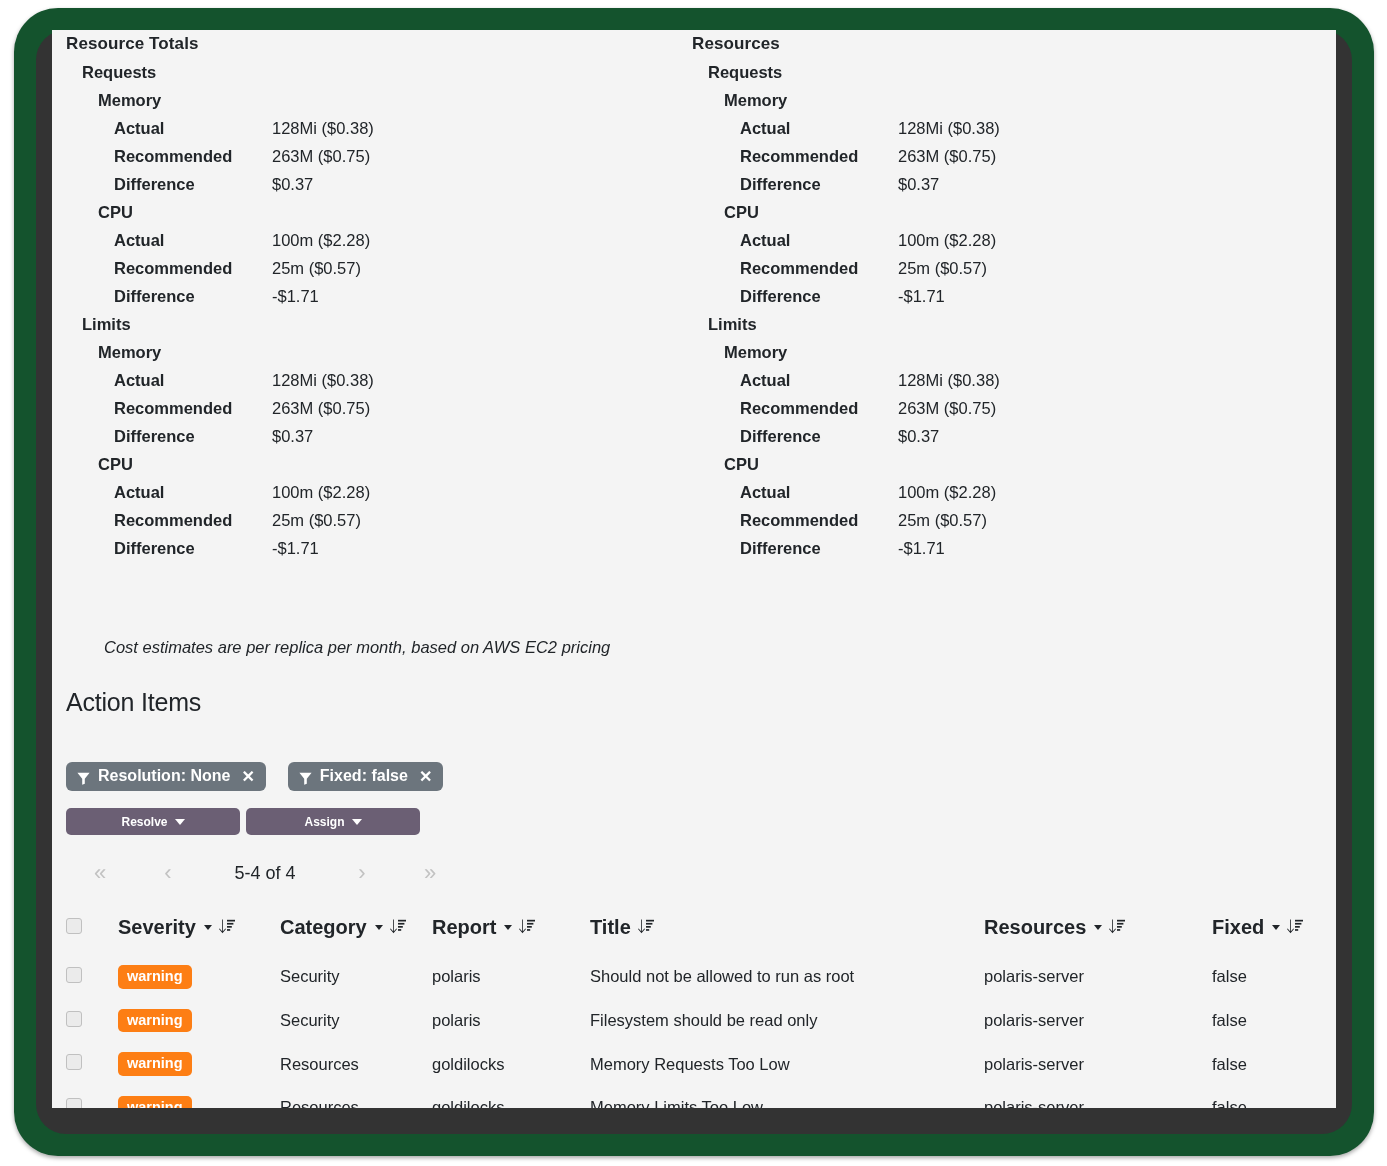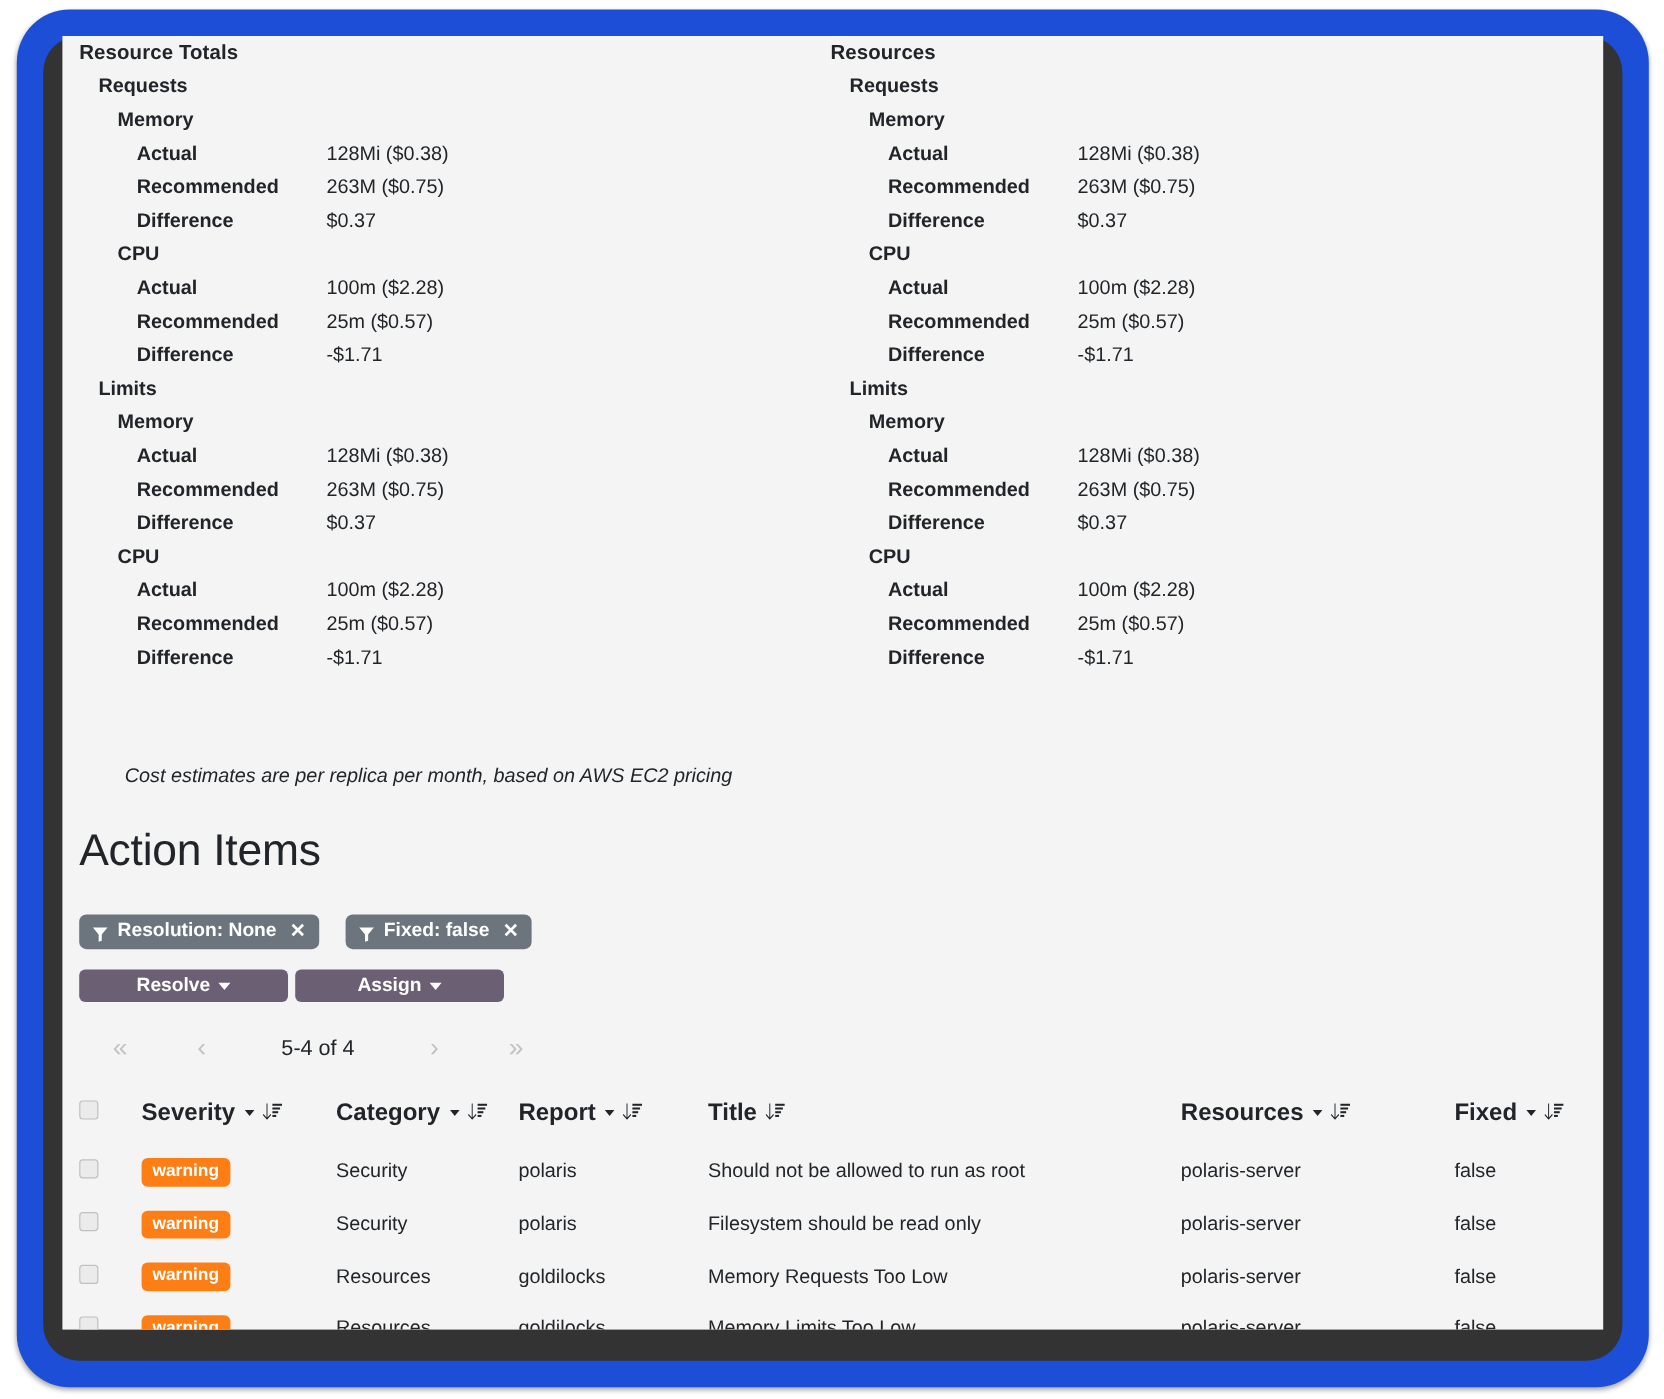--- a/index.html
+++ b/index.html
@@ -12,21 +12,21 @@
     font-family: "Liberation Sans", sans-serif;
   }
 
   
   .bezel {
     position: absolute;
     left: 14px;
     top: 8px;
     width: 1360px;
     height: 1148px;
-    background: #1d4ed8;
+    background: #14532d;
     border-radius: 44px;
     box-shadow: 0 2px 4px rgba(0,0,0,0.35);
   }
   .bezel-inner {
     position: absolute;
     left: 22px;
     top: 22px;
     width: 1316px;
     height: 1104px;
     background: #333333;
@@ -96,21 +96,21 @@
     font-size: 16.5px;
     font-style: italic;
     color: #212529;
   }
 
   
   .ai-title {
     position: absolute;
     left: 14px;
     top: 658px;
-    font-size: 37px;
+    font-size: 25px;
     font-weight: 400;
     color: #212529;
     letter-spacing: -0.2px;
   }
 
   .chips {
     position: absolute;
     left: 14px;
     top: 732px;
     display: flex;
@@ -142,21 +142,21 @@
     left: 14px;
     top: 778px;
     display: flex;
     gap: 6px;
   }
   .pbtn {
     background: #6b5f74;
     color: #ffffff;
     border: none;
     border-radius: 5px;
-    font-size: 16px;
+    font-size: 12px;
     font-weight: bold;
     font-family: "Liberation Sans", sans-serif;
     width: 174px;
     height: 27px;
     cursor: pointer;
     display: inline-flex;
     align-items: center;
     justify-content: center;
     gap: 7px;
   }

